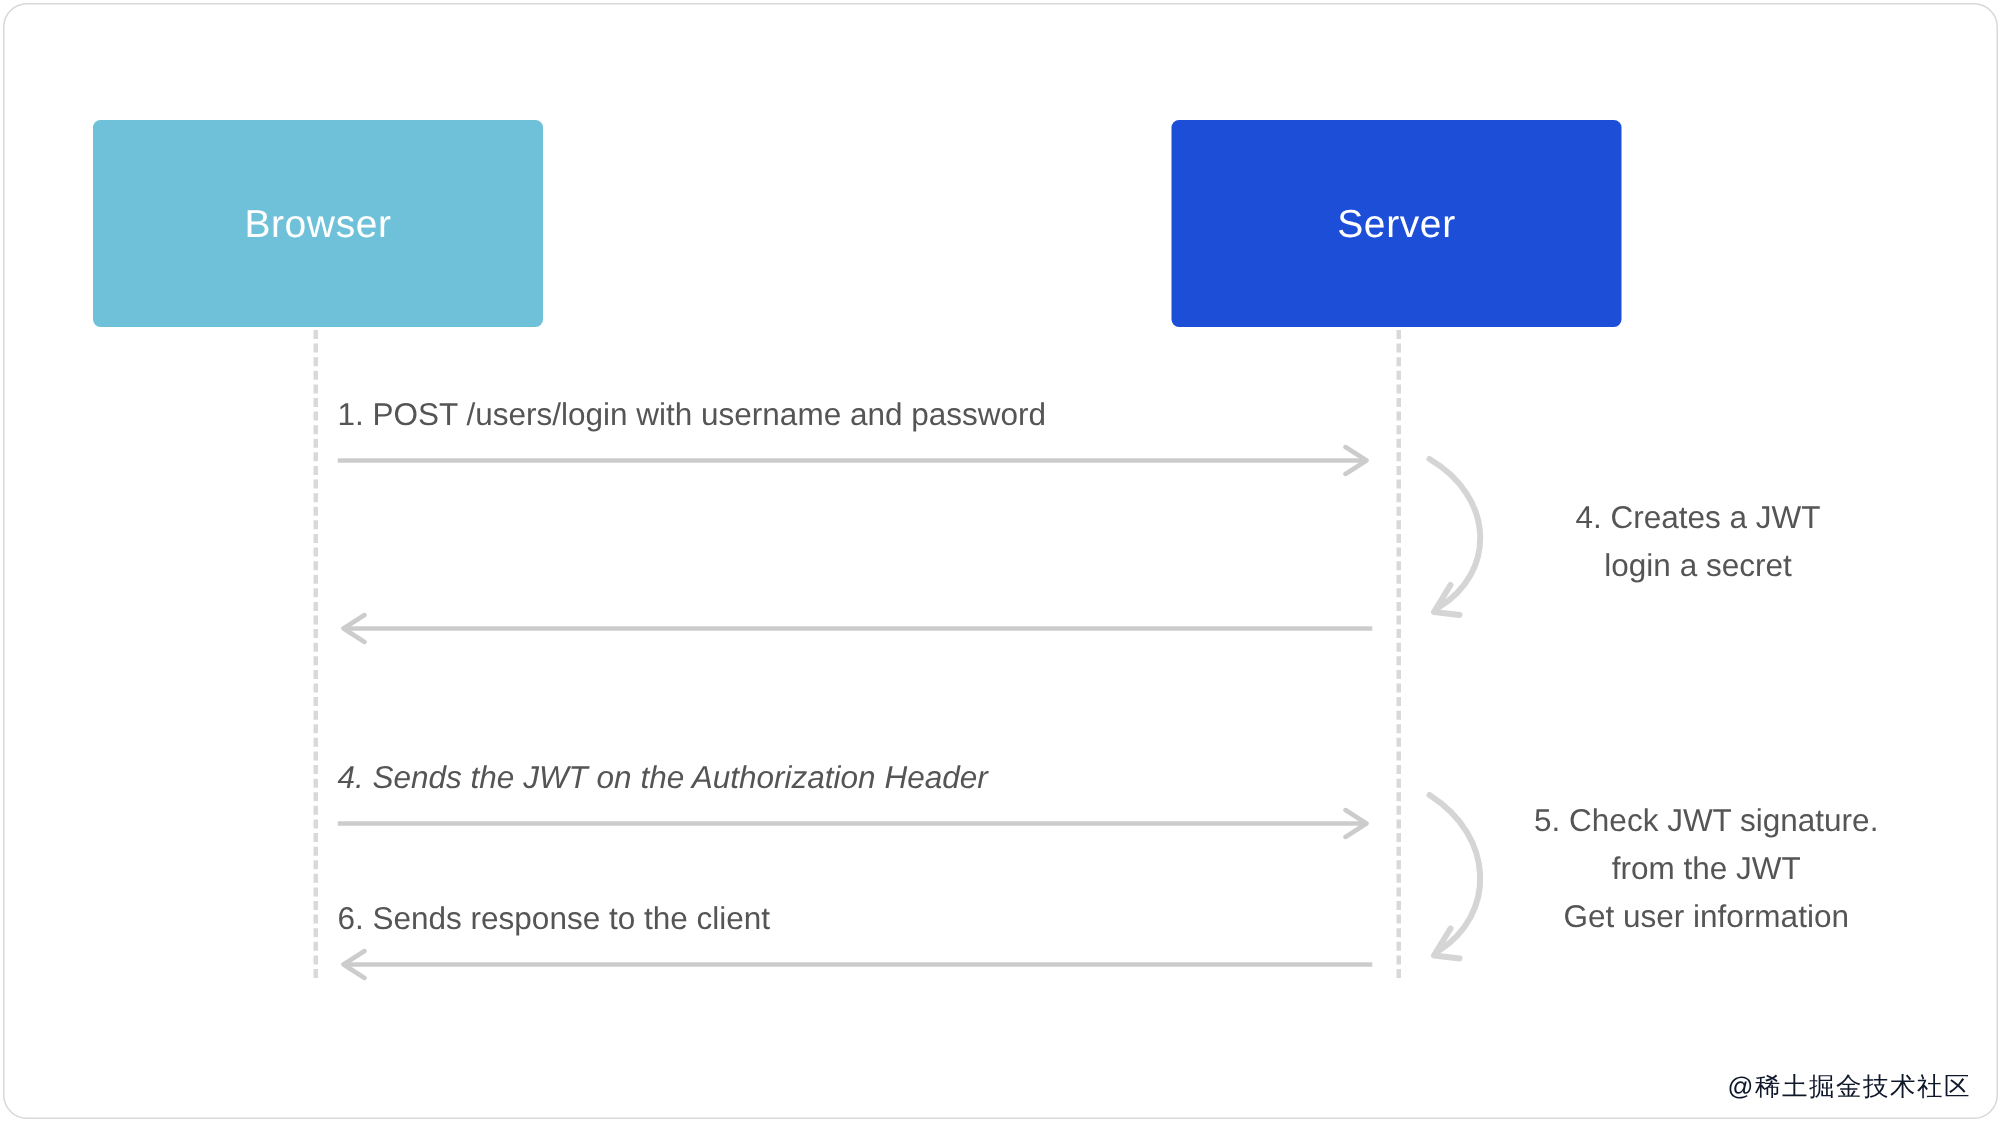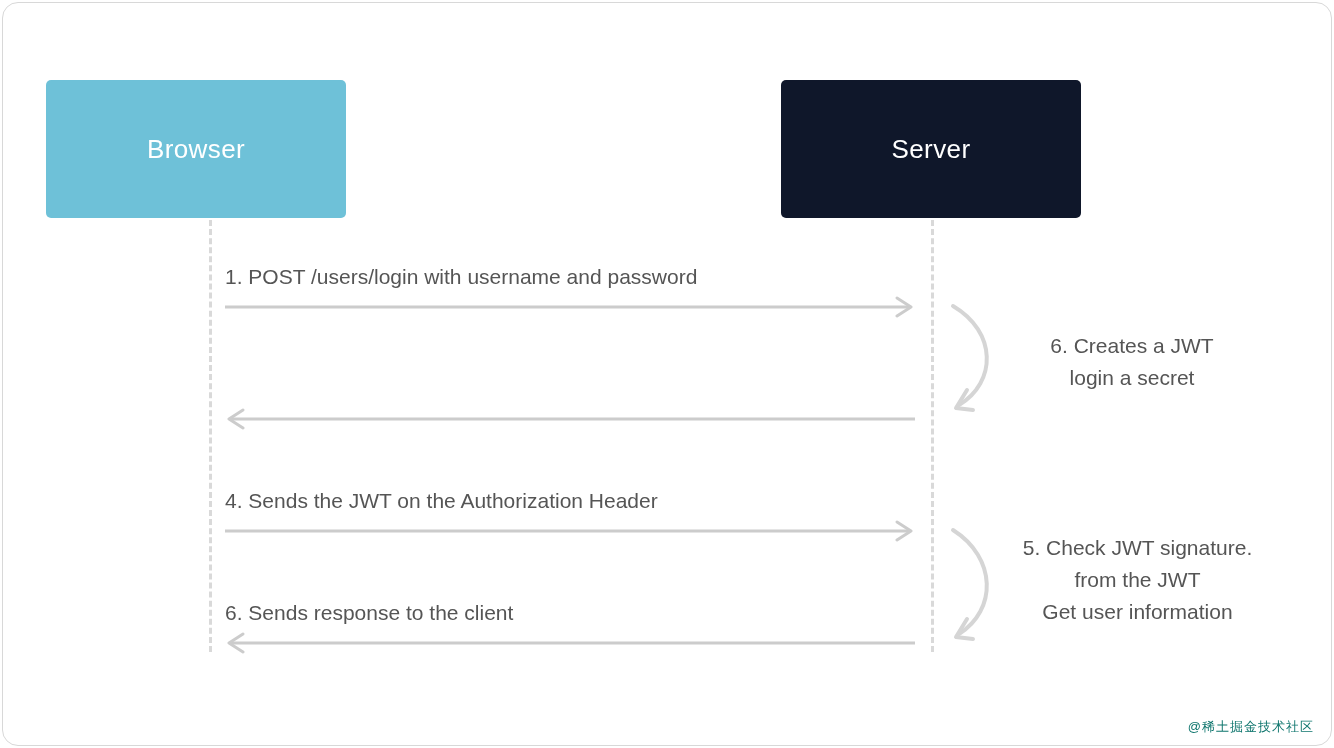--- a/index.html
+++ b/index.html
@@ -36,32 +36,32 @@
     border-radius: 5px;
     display: flex;
     align-items: center;
     justify-content: center;
     color: #ffffff;
     font-size: 26px;
     font-weight: 400;
     letter-spacing: 0.4px;
   }
   #participant-browser {
-    left: 46px;
+    left: 62px;
     top: 80px;
     width: 300px;
     height: 138px;
     background: #6EC1D8;
   }
   #participant-server {
     left: 781px;
     top: 80px;
     width: 300px;
     height: 138px;
-    background: #0f172a;
+    background: #1d4ed8;
   }
 
   
   .lifeline {
     position: absolute;
     top: 220px;
     height: 432px;
     width: 0;
     border-left: 3px dashed #d9d9d9;
   }
@@ -111,22 +111,22 @@
     white-space: nowrap;
     text-align: center;
   }
   .note-line { display: block; }
 
   
   #watermark {
     position: absolute;
     right: 20px;
     bottom: 12px;
-    font-size: 13px;
-    color: #0f766e;
+    font-size: 17px;
+    color: #0f172a;
     letter-spacing: 1px;
   }
 </style>
 </head>
 <body>
 
 <div id="canvas">
 
   <div class="frame-border"></div>
 
@@ -148,33 +148,33 @@
       <polyline points="672,2 686,11 672,20" fill="none" stroke="#cccccc" stroke-width="3" stroke-linecap="round" stroke-linejoin="round"></polyline>
     </svg>
   </div>
 
   <div class="selfloop" style="left:945px; top:298px; width:320px; height:120px;">
     <svg class="selfloop-curve" width="70" height="120" viewBox="0 0 70 120">
       <path d="M 8 8 C 52 34, 52 84, 14 107" fill="none" stroke="#d5d5d5" stroke-width="4" stroke-linecap="round"></path>
       <polyline points="22,92 11,110 28,112" fill="none" stroke="#d5d5d5" stroke-width="4" stroke-linecap="round" stroke-linejoin="round"></polyline>
     </svg>
     <div class="note-text" style="left:62px; top:32px; width:250px;">
-      <span class="note-line">6. Creates a JWT</span>
+      <span class="note-line">4. Creates a JWT</span>
       <span class="note-line">login a secret</span>
     </div>
   </div>
 
   <div class="msg" style="top:374px;">
     <svg class="msg-arrow" viewBox="0 0 690 22">
       <line x1="6" y1="11" x2="690" y2="11" stroke="#cccccc" stroke-width="3"></line>
       <polyline points="18,2 4,11 18,20" fill="none" stroke="#cccccc" stroke-width="3" stroke-linecap="round" stroke-linejoin="round"></polyline>
     </svg>
   </div>
 
-  <div class="msg" style="top:486px;">
+  <div class="msg" style="top:504px;font-style:italic;">
     <div class="msg-label">4. Sends the JWT on the Authorization Header</div>
     <svg class="msg-arrow" viewBox="0 0 690 22">
       <line x1="0" y1="11" x2="684" y2="11" stroke="#cccccc" stroke-width="3"></line>
       <polyline points="672,2 686,11 672,20" fill="none" stroke="#cccccc" stroke-width="3" stroke-linecap="round" stroke-linejoin="round"></polyline>
     </svg>
   </div>
 
   <div class="selfloop" style="left:945px; top:522px; width:340px; height:125px;">
     <svg class="selfloop-curve" width="70" height="125" viewBox="0 0 70 125">
       <path d="M 8 8 C 52 36, 52 88, 14 112" fill="none" stroke="#d5d5d5" stroke-width="4" stroke-linecap="round"></path>

